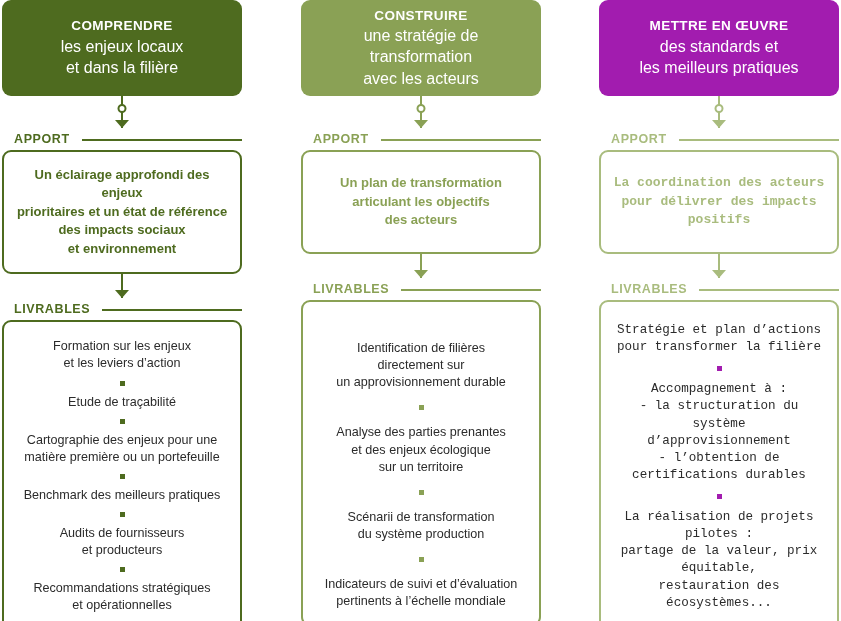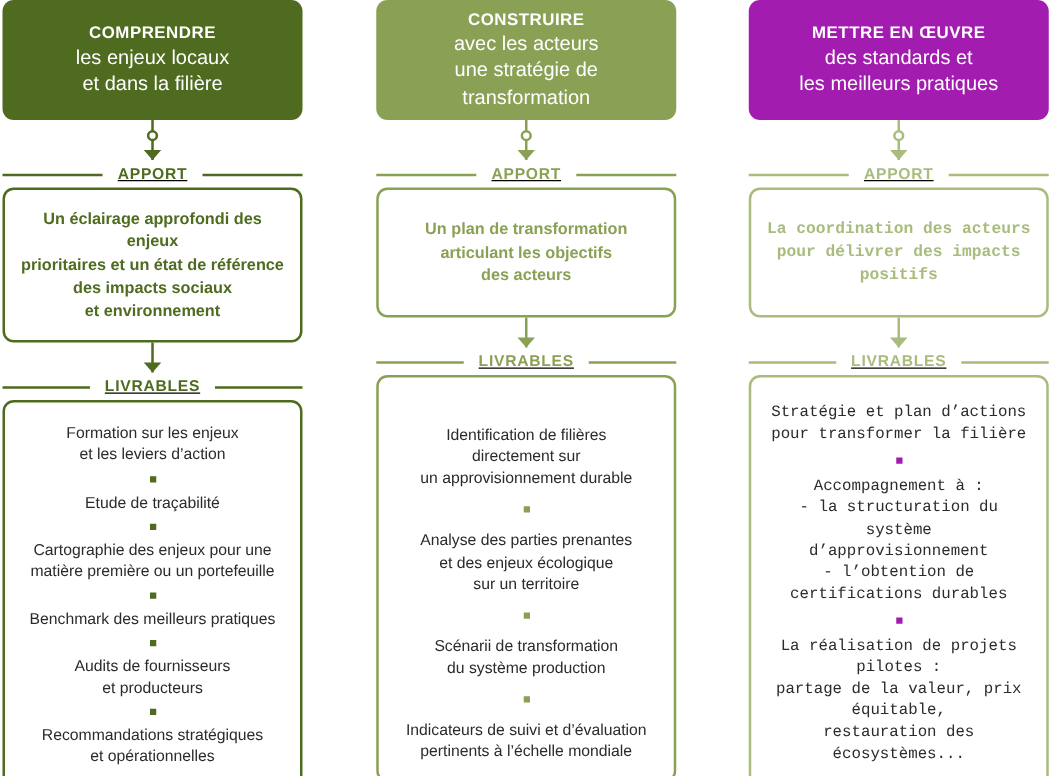--- a/index.html
+++ b/index.html
@@ -93,22 +93,21 @@
     border-right: 7px solid transparent;
   }
 
   
   .band {
     width: 100%;
     position: relative;
     height: 22px;
     display: flex;
     align-items: center;
-    justify-content: center;
-    text-decoration: underline;
+    justify-content: flex-start;
   }
   .band .rule {
     position: absolute;
     left: 0;
     right: 0;
     top: 50%;
     height: 2px;
   }
   .band .band-text {
     position: relative;
@@ -256,22 +255,22 @@
         <div>et opérationnelles</div>
       </div>
     </div>
   </div>
 
   <div class="column col-1">
 
     <div class="header-card tone-mid">
       <div>
         <span class="header-title">CONSTRUIRE</span>
+        <span class="header-sub">une stratégie de transformation</span>
         <span class="header-sub">avec les acteurs</span>
-        <span class="header-sub">une stratégie de transformation</span>
       </div>
     </div>
 
     <div class="connector">
       <div class="vline bg-mid-line"></div>
       <div class="dot dot-mid"></div>
       <div class="arrow arrow-mid"></div>
     </div>
 
     <div class="band">

